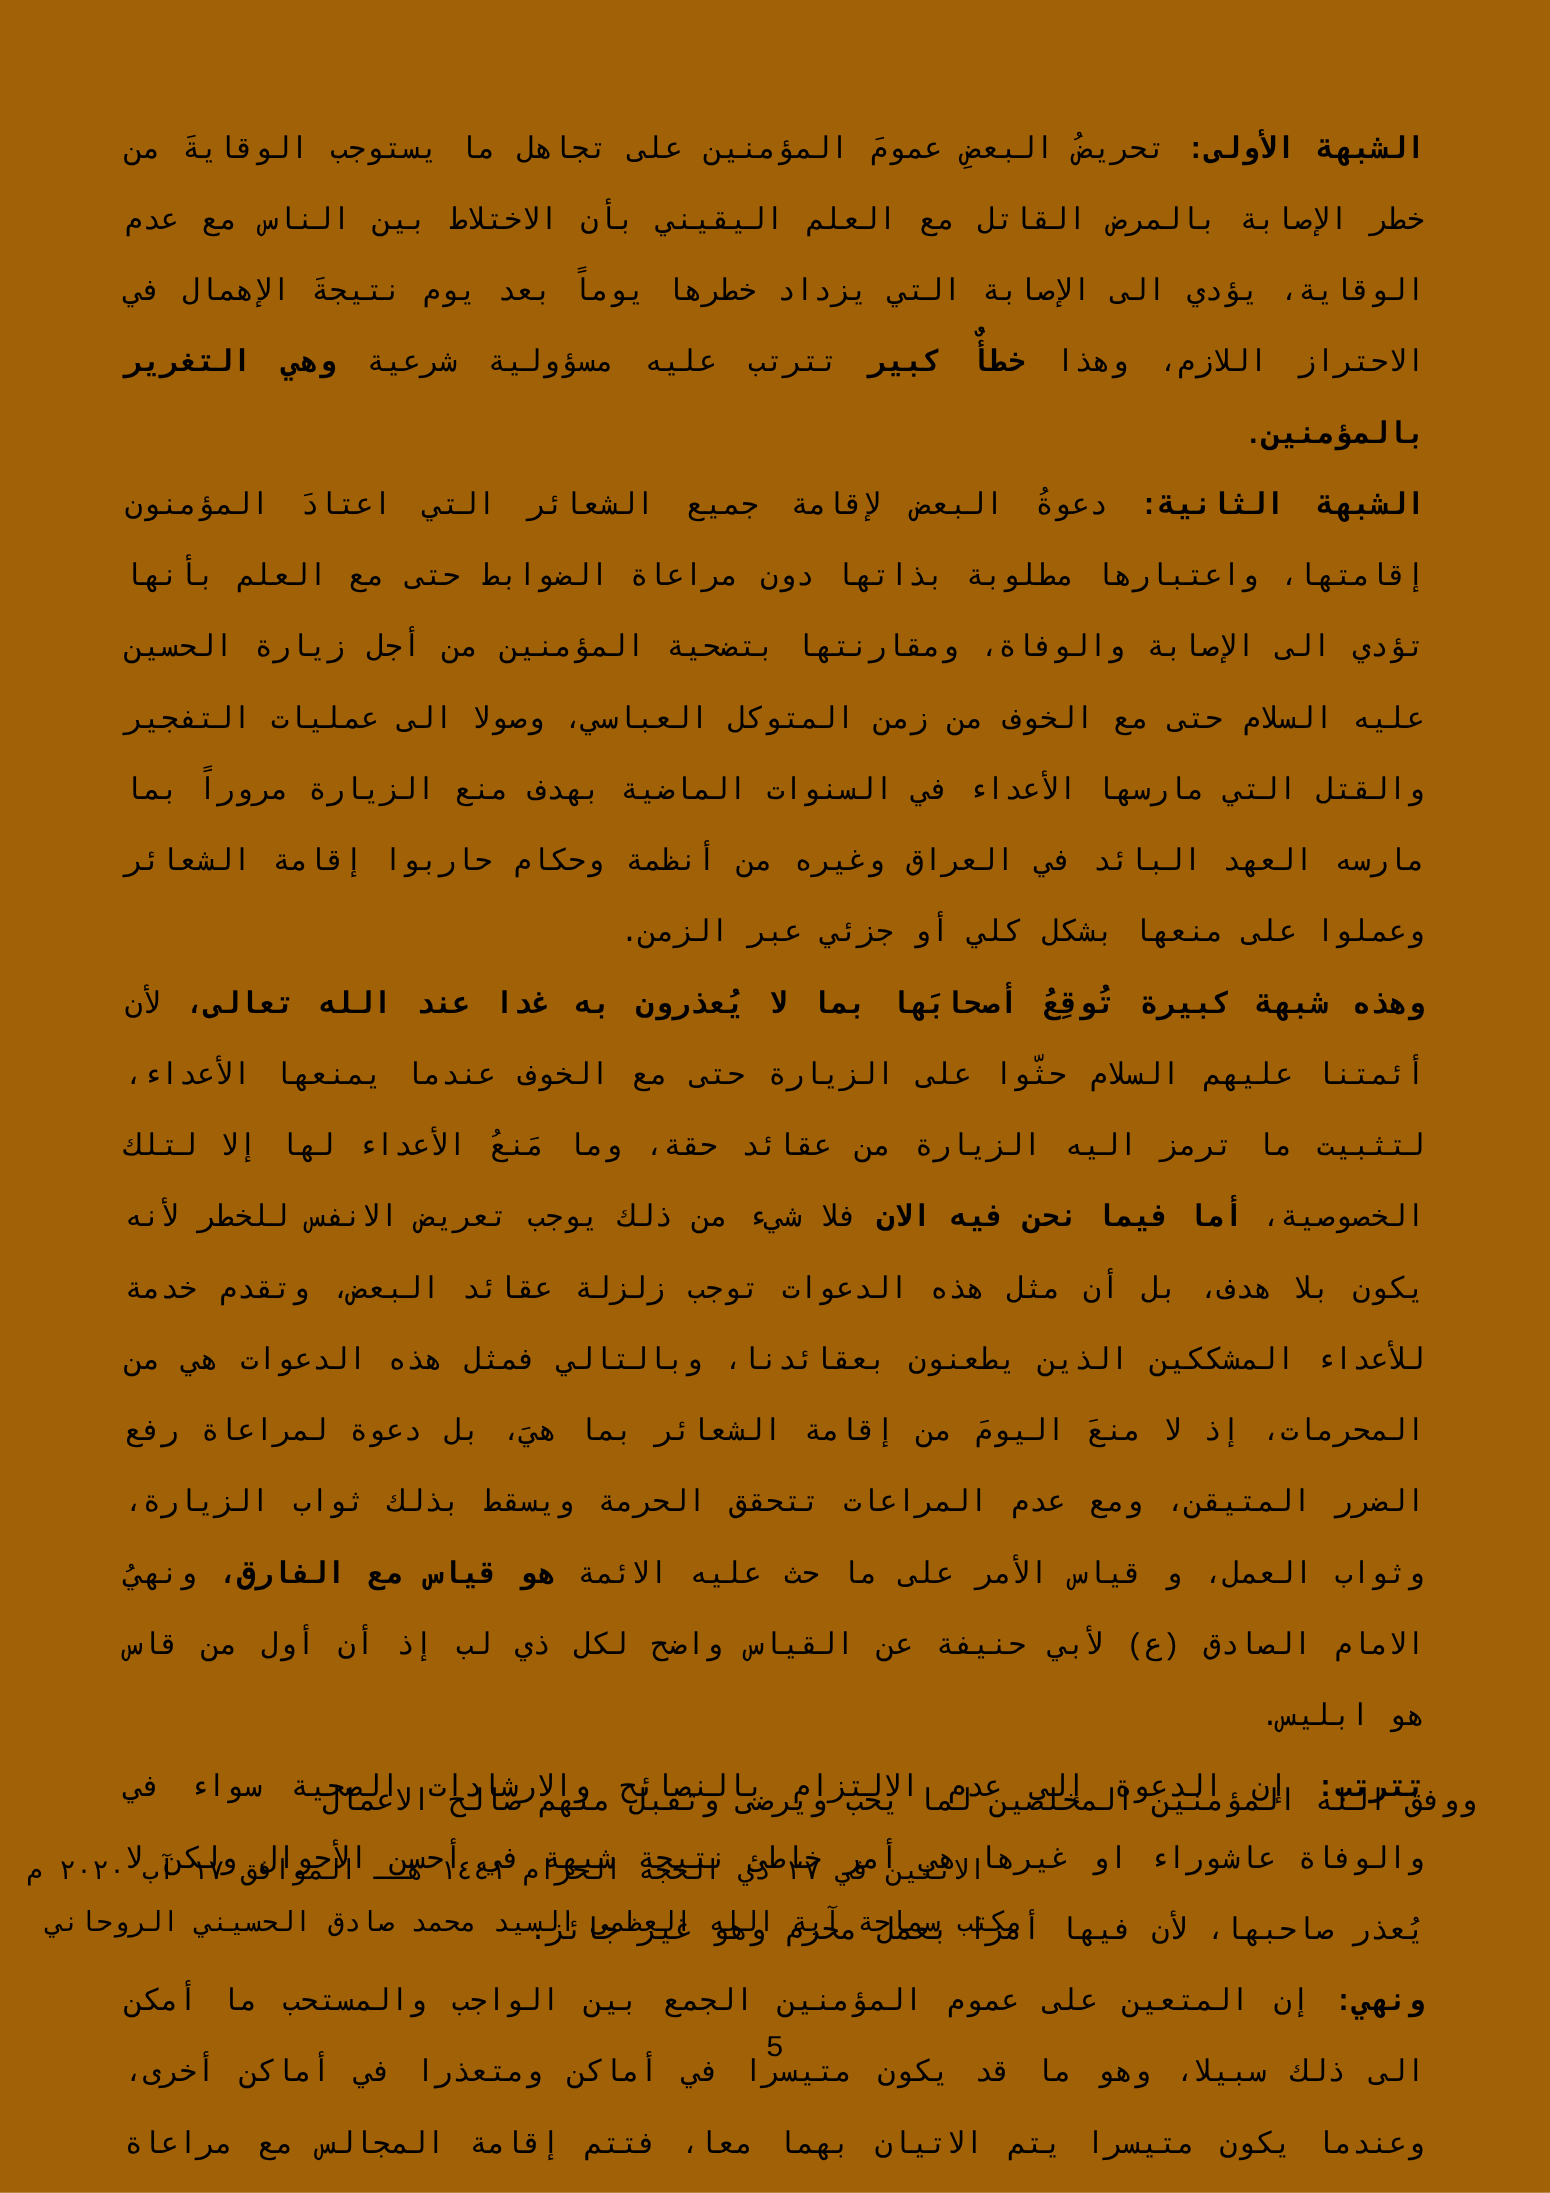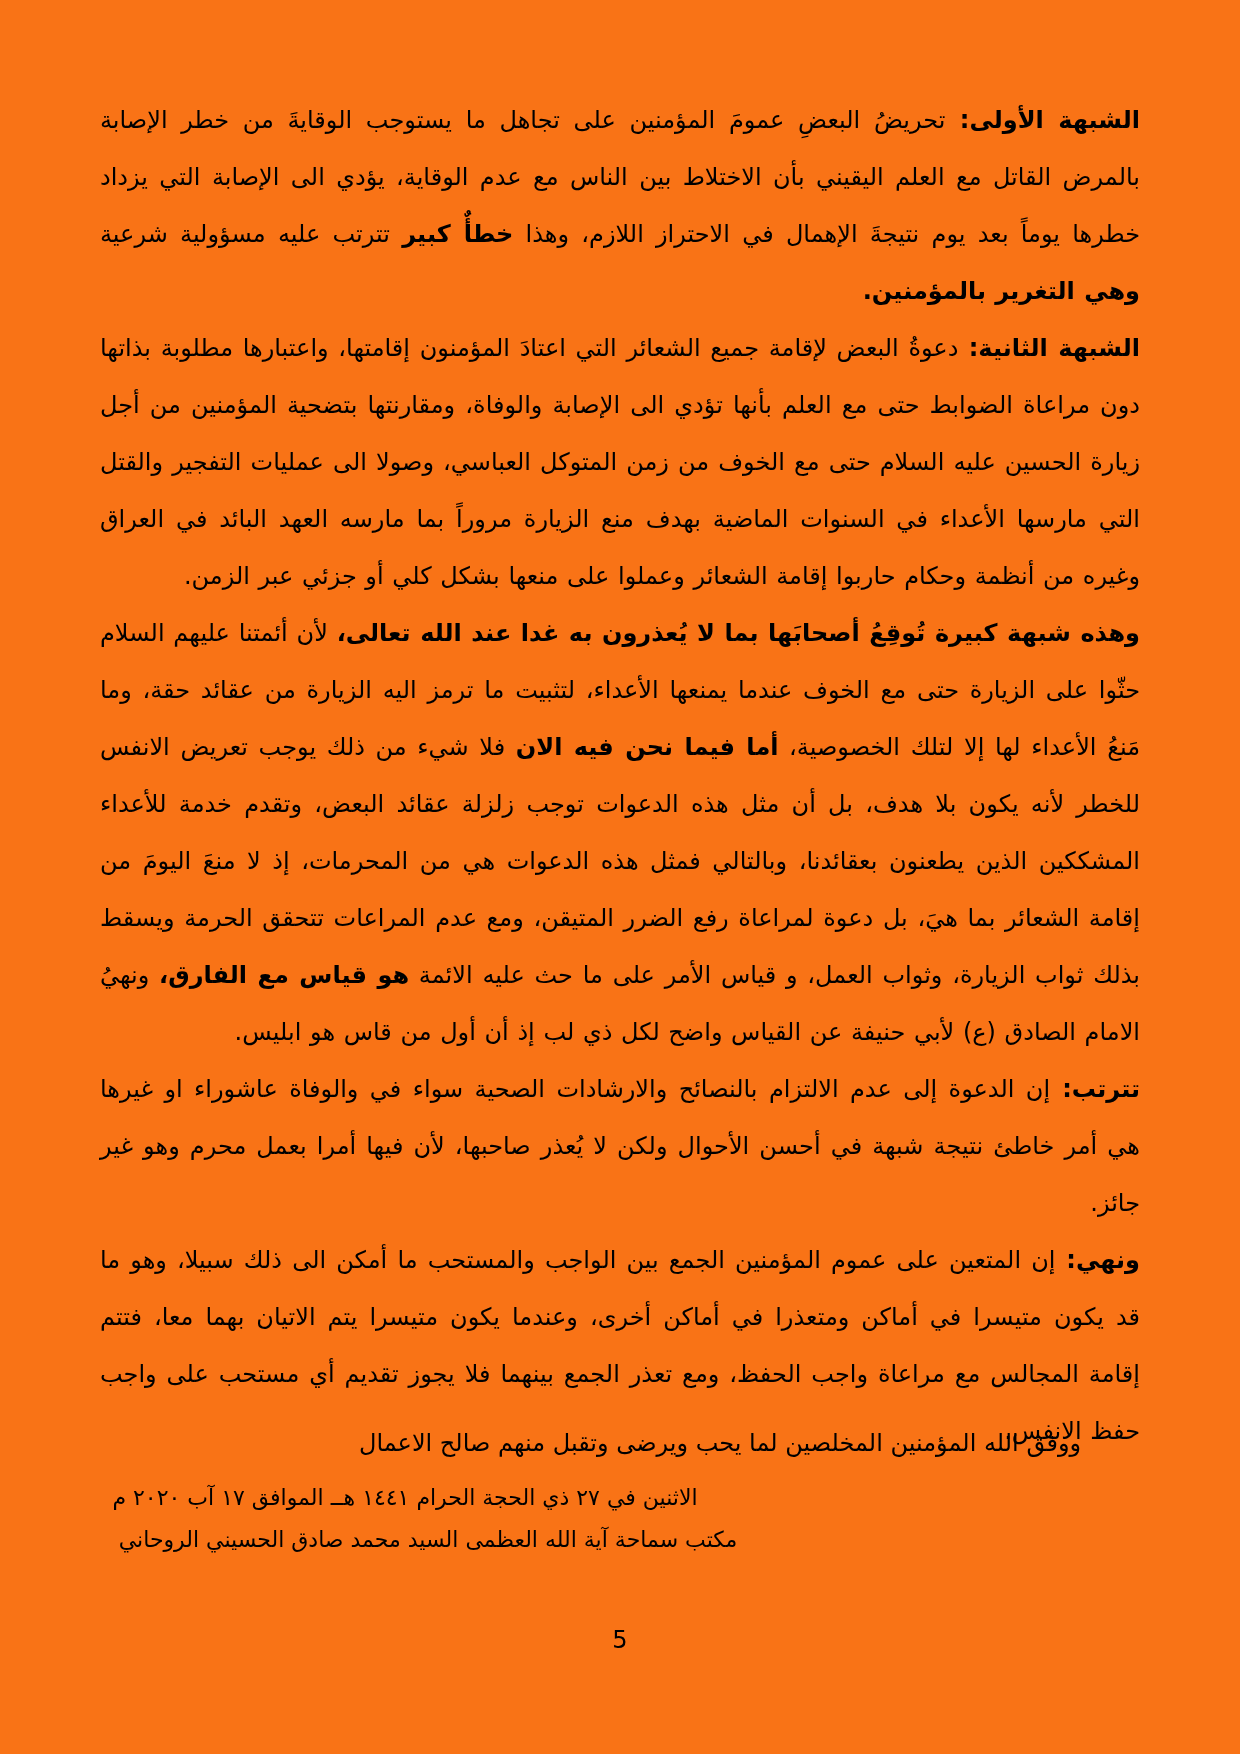--- a/index.html
+++ b/index.html
@@ -11,21 +11,22 @@
     color: #000000;
   }
   .page {
     position: relative;
     box-sizing: border-box;
     width: 1240px;
     height: 1754px;
     padding: 92px 100px 0 100px;
     direction: rtl;
     overflow: hidden;
-    background: #f97316;
+    background: #a16207;
+    font-family: Liberation Mono, monospace;
   }
   .body-text p {
     margin: 0;
     font-size: 24px;
     line-height: 57px;
     text-align: justify;
     word-spacing: 1px;
   }
   .b { font-weight: bold; }
   .indent-first { text-indent: 55px; }

